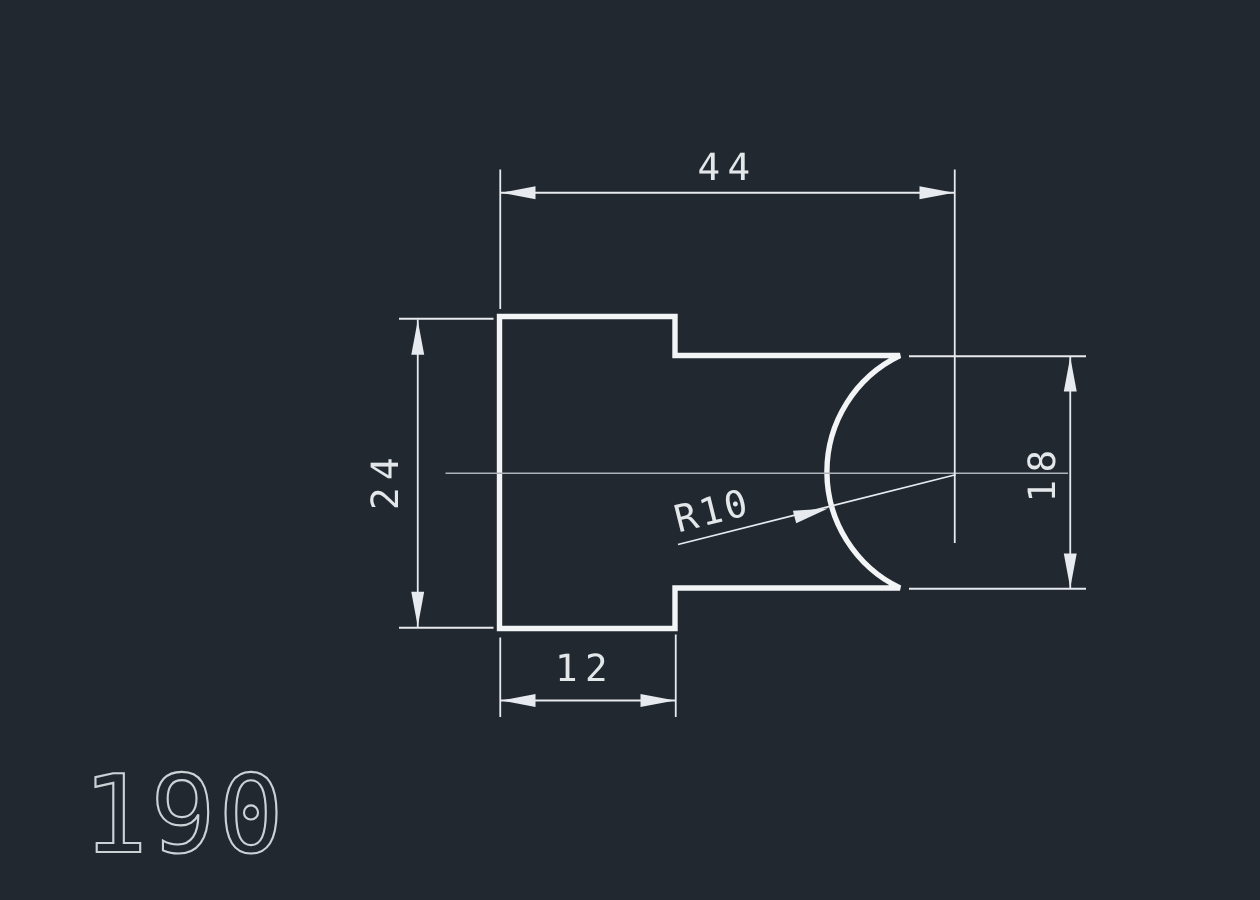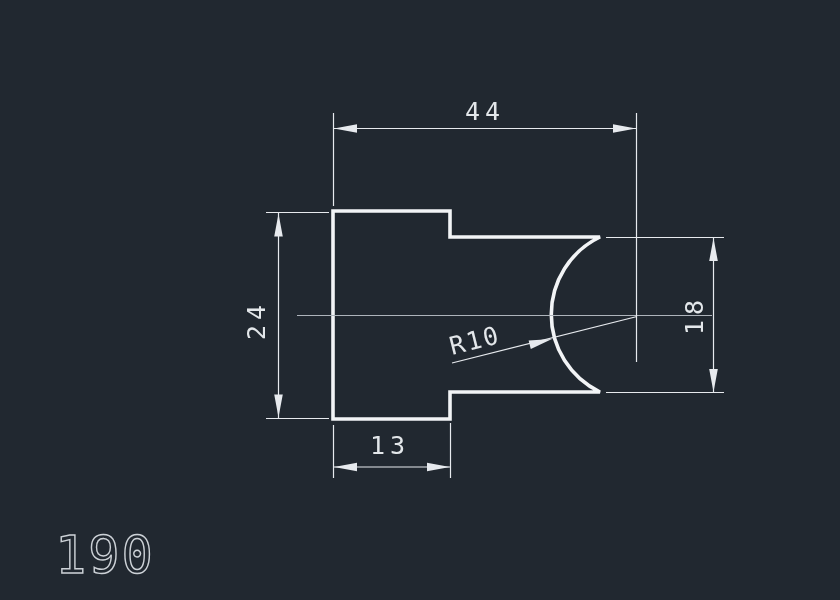--- a/index.html
+++ b/index.html
@@ -20,28 +20,27 @@
     letter-spacing:5px;
     color:#e3e7ea;
     white-space:nowrap;
     user-select:none;
   }
   .rot90{transform:rotate(-90deg);}
   .rot-leader{transform:rotate(-14deg);letter-spacing:2px;}
   .part-number{
     position:absolute;
     left:55px;top:505px;
-    font-size:52px;
+    font-size:72px;
     line-height:76px;
     letter-spacing:2px;
     color:#ccd1d6;
     -webkit-text-fill-color:transparent;
     -webkit-text-stroke:1.4px #ccd1d6;
     user-select:none;
-    margin-top:12px;
   }
   svg .thin{stroke:#e7eaee;stroke-width:1.2;fill:none;}
   svg .center{stroke:#aeb4bb;stroke-width:1;fill:none;}
   svg .outline{stroke:#f2f4f6;stroke-width:3.6;fill:none;stroke-linejoin:miter;}
   svg .arrow{fill:#e7eaee;stroke:none;}
 </style>
 </head>
 <body>
 
 <div class="canvas">
@@ -91,19 +90,19 @@
       <polygon class="arrow" points="552,339 530.8,348.9 528.6,340.5"></polygon>
     </g>
   </svg>
 
   <div class="dim-label" style="left:435px;top:99px;">44</div>
 
   <div class="dim-label rot90" style="left:207px;top:307px;">24</div>
 
   <div class="dim-label rot90" style="left:645px;top:302px;">18</div>
 
-  <div class="dim-label" style="left:340px;top:433px;">13</div>
+  <div class="dim-label" style="left:340px;top:433px;">12</div>
 
   <div class="dim-label rot-leader" style="left:425px;top:328px;">R10</div>
 
   <div class="part-number">190</div>
 
 </div>
 
 </body></html>

